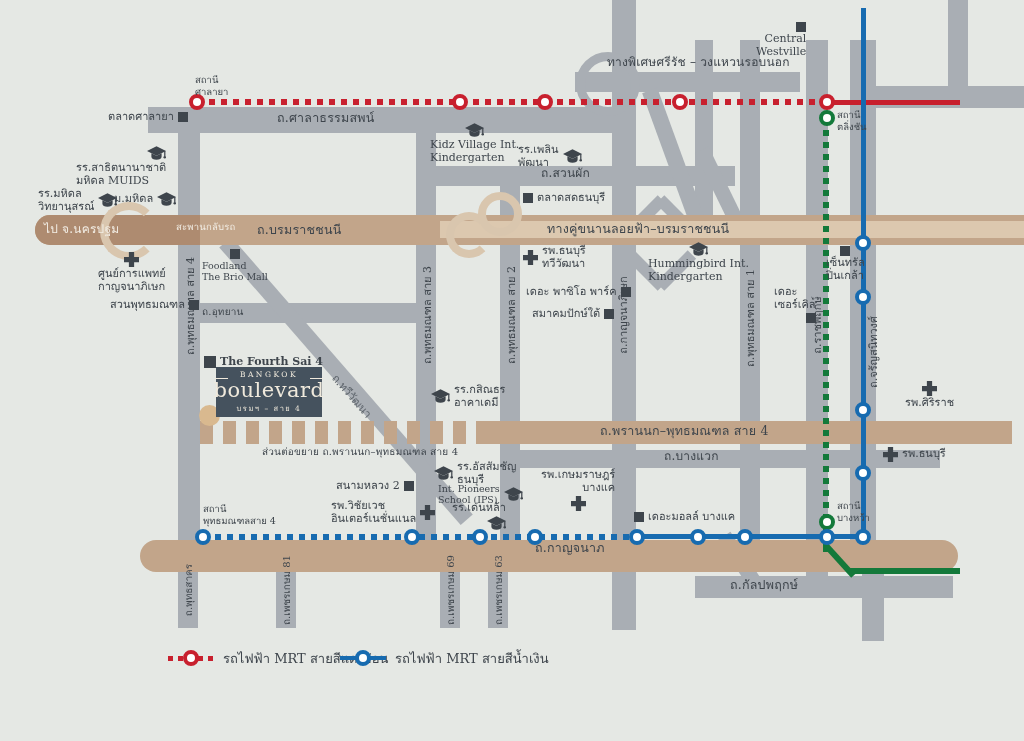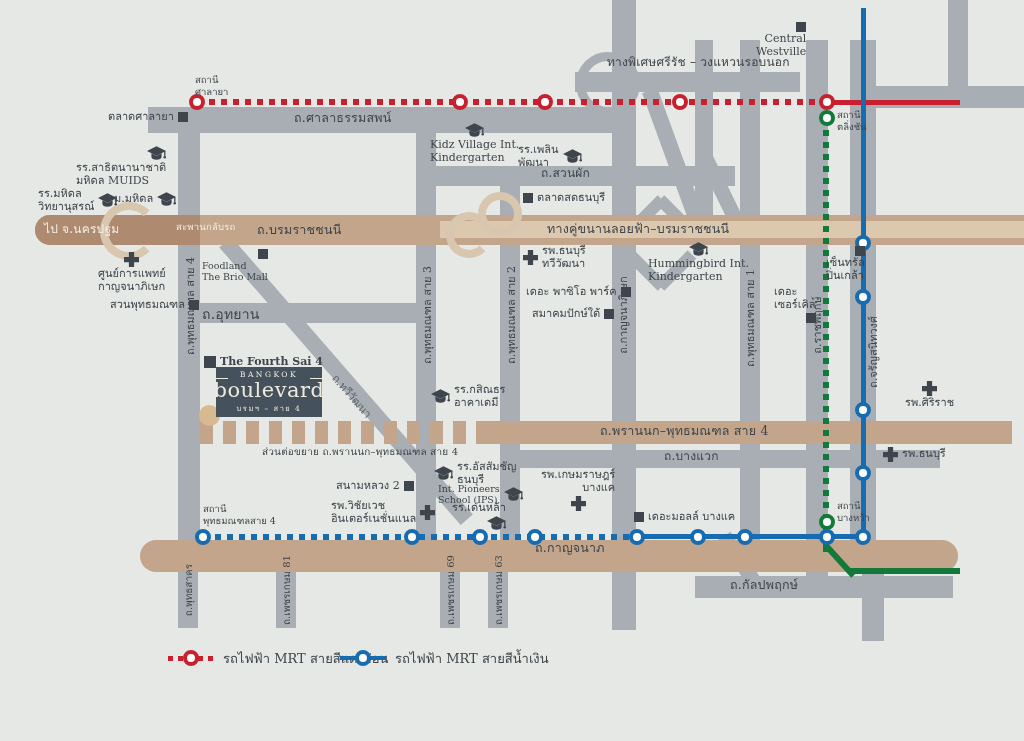--- a/index.html
+++ b/index.html
@@ -29,21 +29,21 @@
   .lbl{position:absolute;z-index:6;font-size:12.5px;white-space:pre-line;line-height:1.15;letter-spacing:.2px}
   .lbl.sm{font-size:10px}.lbl.xs{font-size:9.5px}.lbl.w{color:#f2ede4}
   .vlbl{position:absolute;z-index:6;white-space:nowrap;font-size:11px;
         transform:translate(-50%,-50%) rotate(-90deg)}
   .slbl{position:absolute;z-index:6;font-size:9.5px;line-height:1.25;white-space:pre-line}
   
   .lm{position:absolute;display:flex;align-items:center;gap:4px;z-index:7}
   .lm.col{flex-direction:column;gap:1px}
   .lm.colr{flex-direction:column-reverse;gap:1px}
   .lm.rowr{flex-direction:row-reverse}
-  .lm.afs{align-items:flex-end}.lm.afe{align-items:flex-end}
+  .lm.afs{align-items:center}.lm.afe{align-items:flex-end}
   .t{font-size:11px;line-height:1.18;white-space:pre-line}
   .tr{text-align:left}.tc{text-align:right}
   .smt .t{font-size:9.5px}
   .b .t{font-weight:bold}
   .ic{fill:#3e454c;flex:none}
   .ic-cap{width:19px;height:15px}
   .ic-cross{width:15px;height:15px}
   .sq{width:10px;height:10px;background:#3e454c;flex:none}
   
   .logo{position:absolute;left:216px;top:367px;width:106px;height:50px;background:#45525e;color:#efe9dc;
@@ -148,28 +148,28 @@
   <span class="stn sb" style="left:203px;top:537px"></span>
   <span class="stn sb" style="left:412px;top:537px"></span>
   <span class="stn sb" style="left:480px;top:537px"></span>
   <span class="stn sb" style="left:535px;top:537px"></span>
   <span class="stn sb" style="left:637px;top:537px"></span>
   <span class="stn sb" style="left:698px;top:537px"></span>
   <span class="stn sb" style="left:745px;top:537px"></span>
   <span class="stn sb" style="left:827px;top:537px"></span>
   <span class="stn sb" style="left:863px;top:537px"></span>
 
-  <span class="lbl" style="left:294px;top:111px">ถ.ศาลาธรรมสพน์</span>
+  <span class="lbl" style="left:277px;top:111px">ถ.ศาลาธรรมสพน์</span>
   <span class="lbl" style="left:257px;top:223px">ถ.บรมราชชนนี</span>
   <span class="lbl w" style="left:44px;top:223px;font-size:12px">ไป จ.นครปฐม</span>
   <span class="lbl w xs" style="left:176px;top:222px">สะพานกลับรถ</span>
   <span class="lbl" style="left:547px;top:222px">ทางคู่ขนานลอยฟ้า–บรมราชชนนี</span>
   <span class="lbl" style="left:607px;top:56px;font-size:12px">ทางพิเศษศรีรัช – วงแหวนรอบนอก</span>
   <span class="lbl" style="left:541px;top:167px;font-size:12px">ถ.สวนผัก</span>
-  <span class="lbl" style="left:202px;top:306px;font-size:14px">ถ.อุทยาน</span>
+  <span class="lbl" style="left:202px;top:306px;font-size:10px">ถ.อุทยาน</span>
   <span class="lbl" style="left:600px;top:424px">ถ.พรานนก–พุทธมณฑล สาย 4</span>
   <span class="lbl sm" style="left:262px;top:446px">ส่วนต่อขยาย ถ.พรานนก–พุทธมณฑล สาย 4</span>
   <span class="lbl" style="left:664px;top:450px;font-size:12px">ถ.บางแวก</span>
   <span class="lbl" style="left:535px;top:541px">ถ.กาญจนาภ</span>
   <span class="lbl" style="left:730px;top:578px">ถ.กัลปพฤกษ์</span>
 
   <span class="vlbl" style="left:190px;top:306px">ถ.พุทธมณฑล สาย 4</span>
   <span class="vlbl" style="left:427px;top:315px">ถ.พุทธมณฑล สาย 3</span>
   <span class="vlbl" style="left:511px;top:315px">ถ.พุทธมณฑล สาย 2</span>
   <span class="vlbl" style="left:623px;top:315px">ถ.กาญจนาภิเษก</span>

